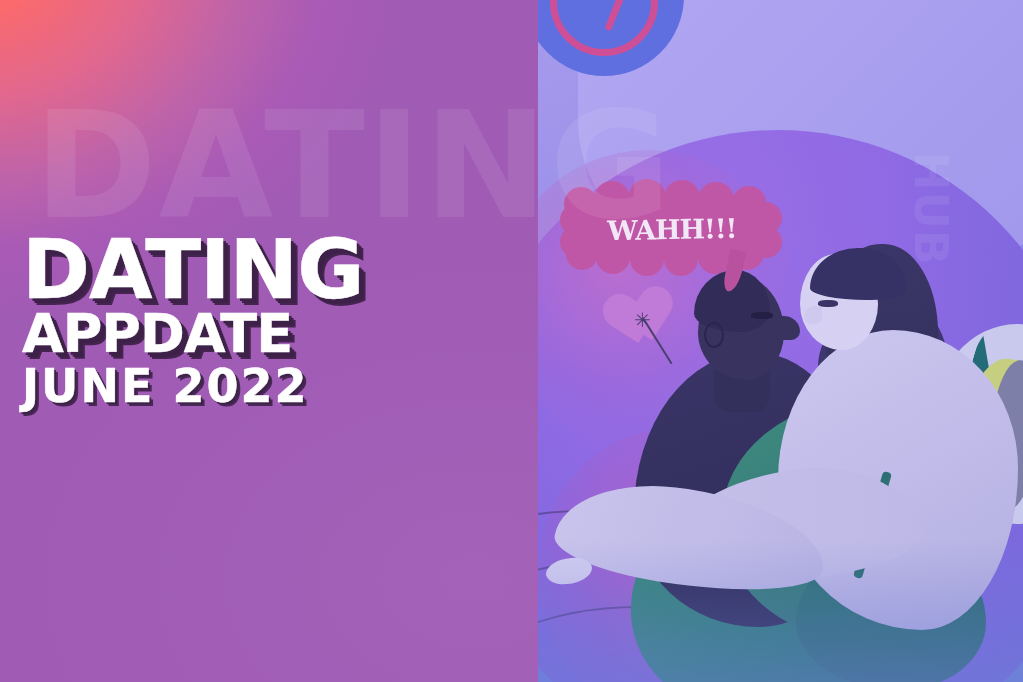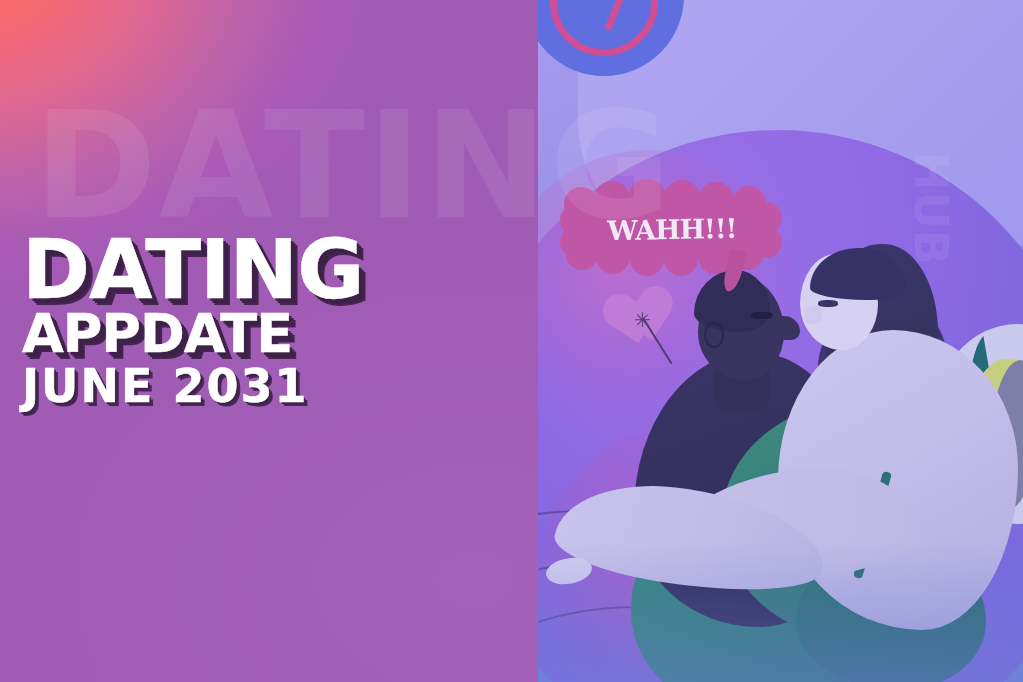--- a/index.html
+++ b/index.html
@@ -464,21 +464,21 @@
 <body>
 
 <div id="banner">
 
   <div id="left-panel">
     <div id="left-sheen"></div>
 
     <div id="headline">
       <div class="hl-line" id="hl-1">DATING</div>
       <div class="hl-line" id="hl-2">APPDATE</div>
-      <div class="hl-line" id="hl-3">JUNE 2031</div>
+      <div class="hl-line" id="hl-3">JUNE 2022</div>
     </div>
   </div>
 
   <div id="right-panel">
 
     <div class="rp-layer" id="rp-light"></div>
     <div class="rp-layer" id="rp-dome"></div>
     <div class="rp-layer" id="rp-pinkglow"></div>
     <div class="rp-layer" id="rp-pinkglow2"></div>
 

